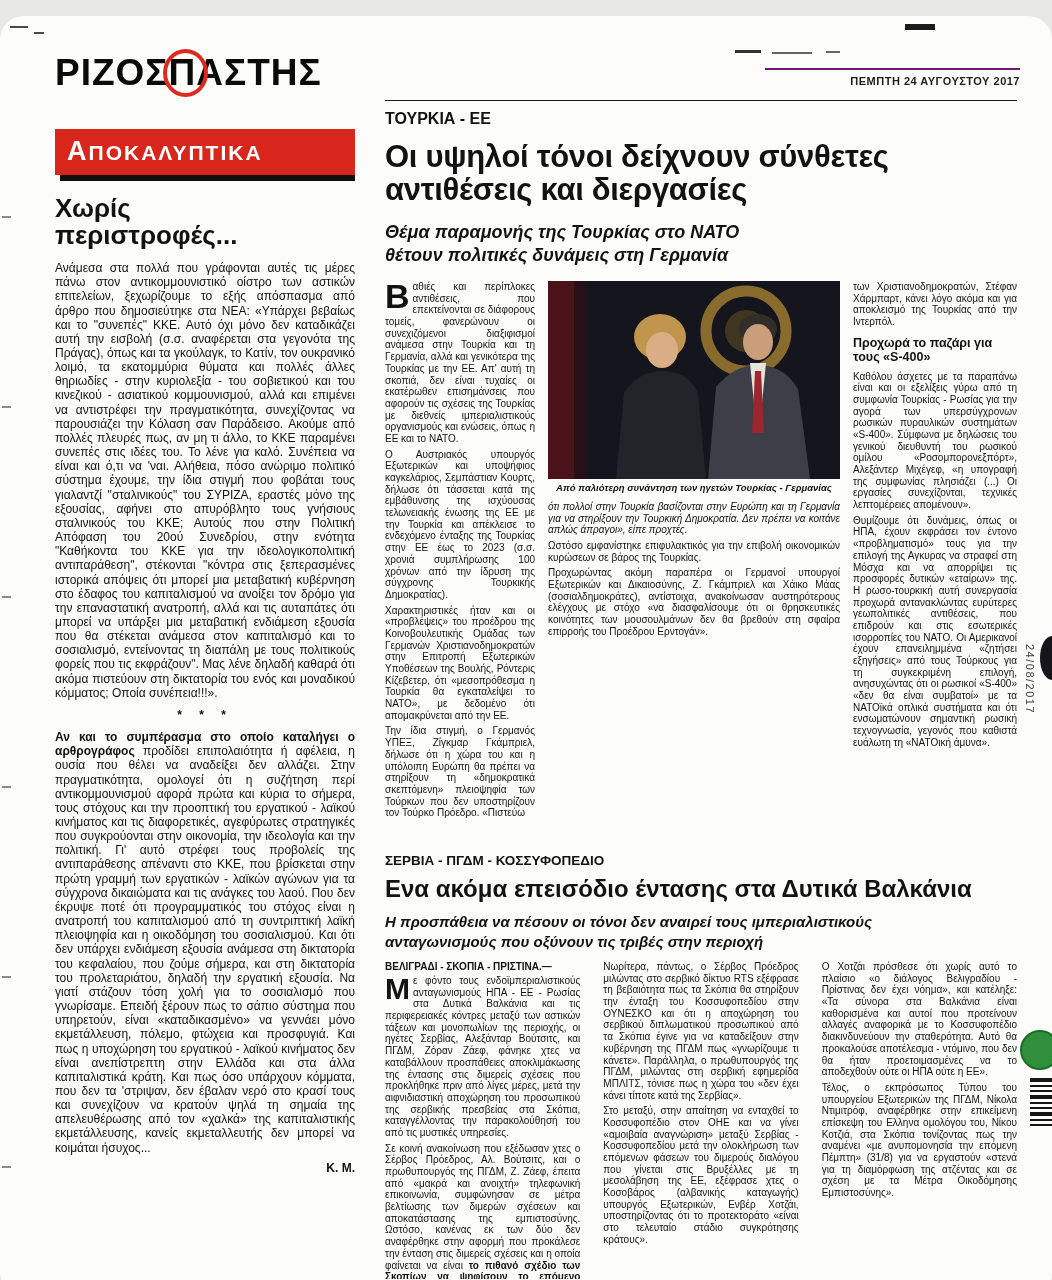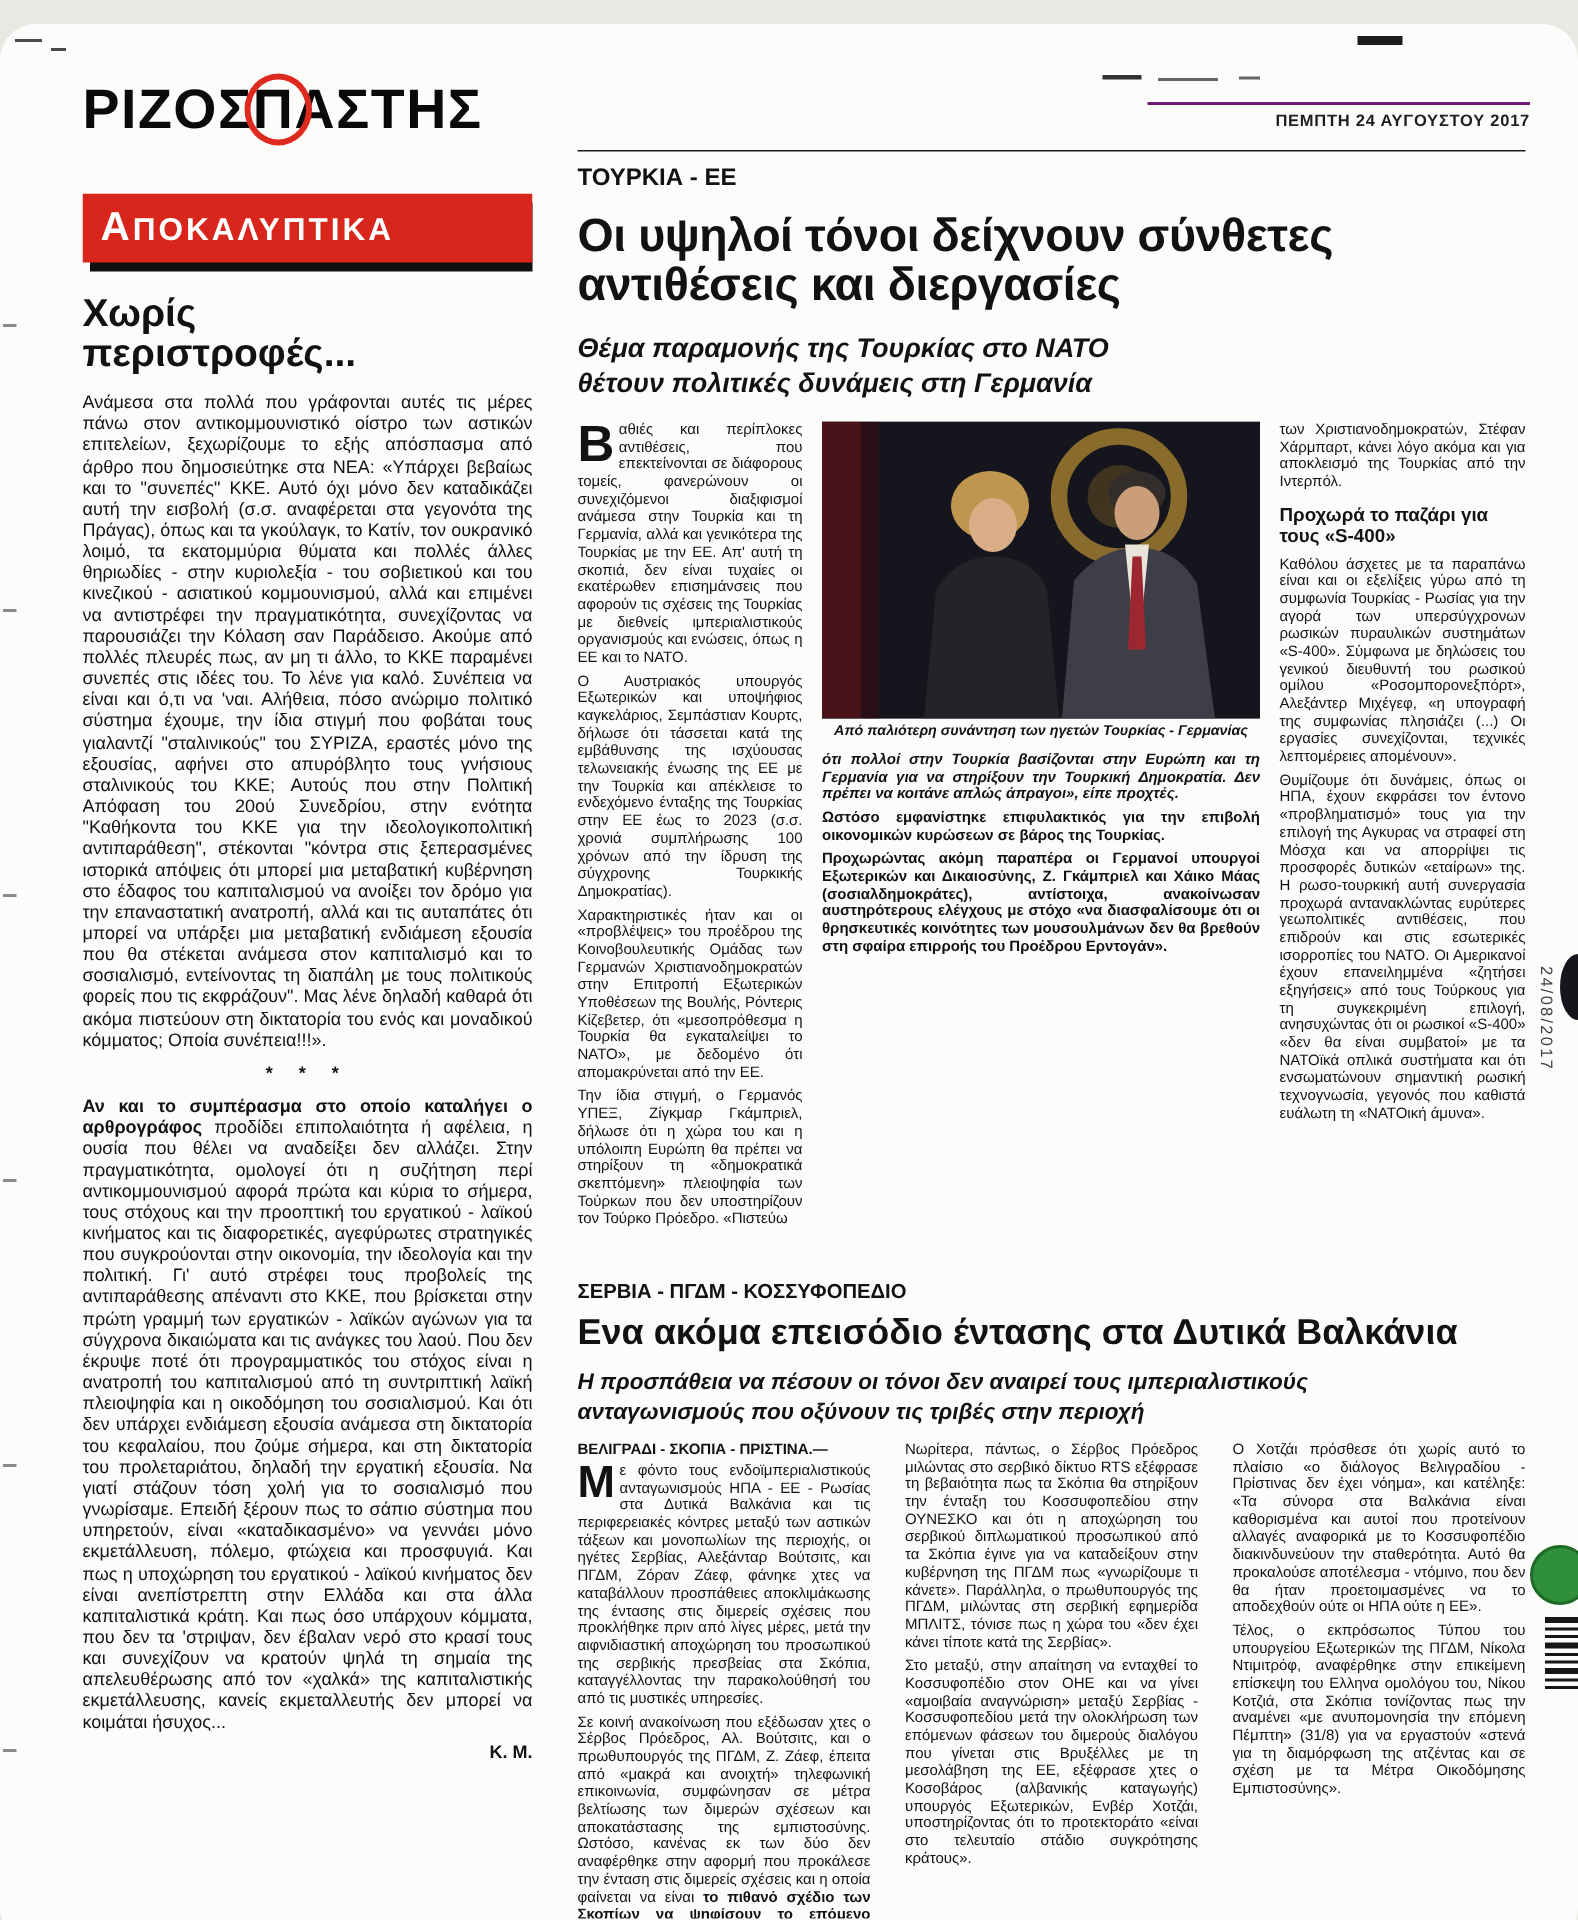--- a/index.html
+++ b/index.html
@@ -52,21 +52,21 @@
   .c1{width:150px;flex:none;}
   .cmid{width:292px;flex:none;}
   .c4{flex:1;min-width:0;}
   .body-col p{font-size:10px;line-height:1.17;margin:0 0 4px;text-align:justify;}
   .dropcap{float:left;font-weight:bold;font-size:34px;line-height:.82;padding:2px 3px 0 0;}
   figure{margin:0 0 7px;}
   .photo{width:292px;height:198px;background:#14141c;}
   .photo svg{display:block;}
   figcaption{font-size:9.5px;font-weight:bold;font-style:italic;text-align:center;
         line-height:1.15;margin-top:4px;}
-  .mid-cols{display:flex;gap:12px;font-weight:bold;}
+  .mid-cols{display:flex;gap:12px;}
   .subcol{flex:1;min-width:0;}
   .subhead{font-size:12.5px;font-weight:bold;line-height:1.15;margin:8px 0 6px;}
 
   
   .balkans{margin-top:16px;}
   .kicker2{font-size:13.5px;font-weight:bold;}
   .balkans-headline{font-size:24px;font-weight:bold;margin:7px 0 9px;}
   .deck-balkans{font-size:15px;line-height:1.3;margin-bottom:10px;}
   .three-cols{display:flex;gap:23px;height:318px;overflow:hidden;}
   .three-cols .col{flex:1;min-width:0;}

